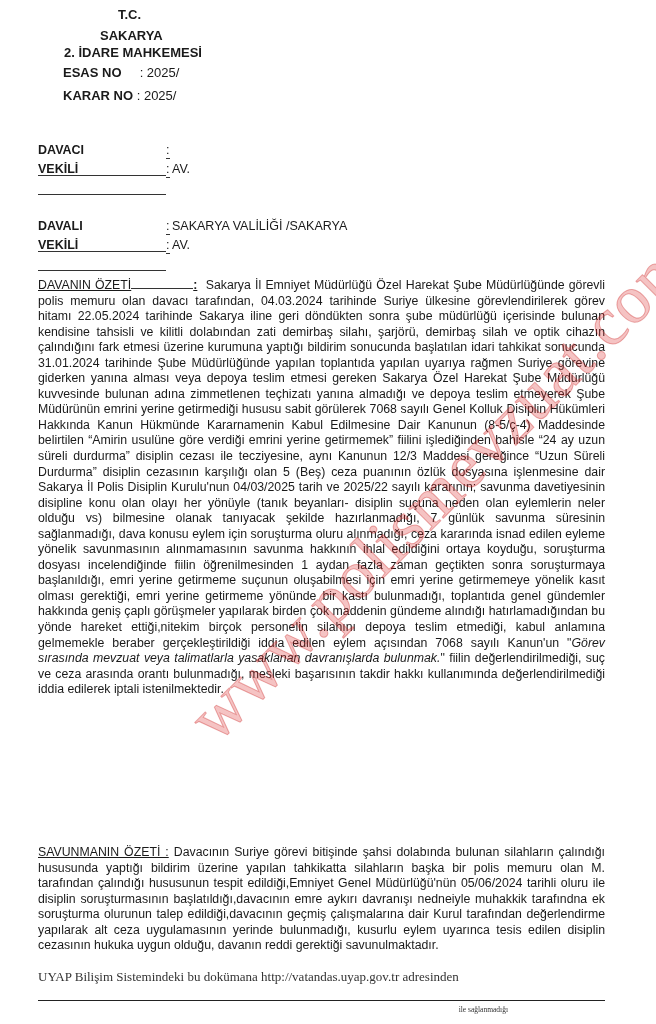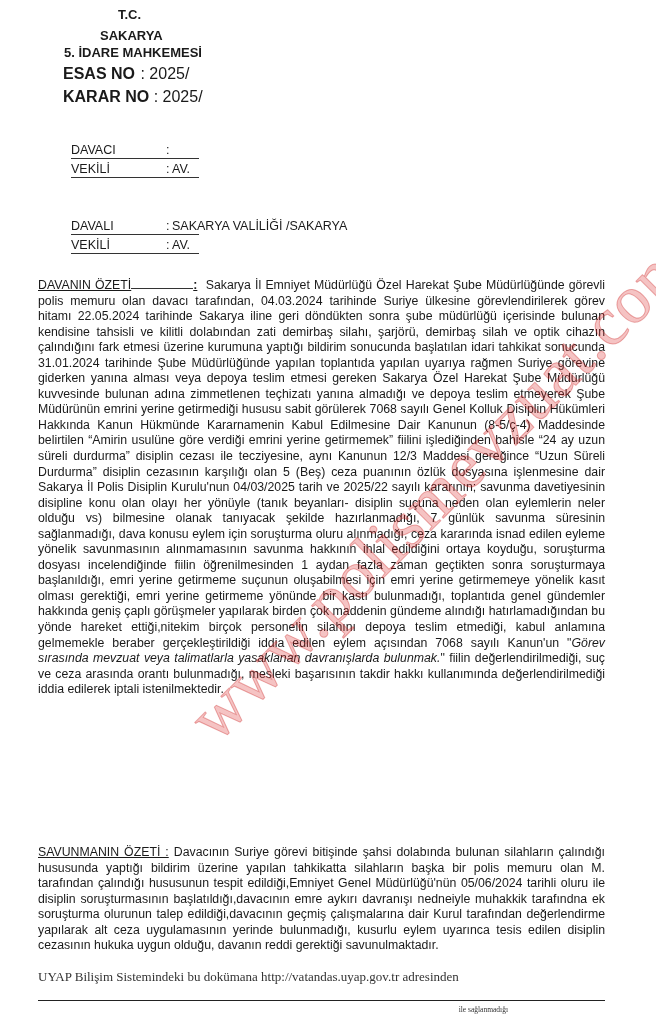--- a/index.html
+++ b/index.html
@@ -4,30 +4,30 @@
 <style>
   html, body { margin:0; padding:0; background:#ffffff; }
   body { width:656px; height:1024px; position:relative; overflow:hidden;
          font-family:"Liberation Sans", sans-serif; color:#1a1a1a; }
   .page { position:absolute; left:0; top:0; width:559px; height:1024px; }
 
   .hdr { position:absolute; font-weight:bold; font-size:13px; color:#1a1a1a; }
   .hdr-tc { left:118px; top:7px; }
   .hdr-city { left:100px; top:28px; }
   .hdr-court { left:64px; top:45px; }
-  .hdr-row { left:63px; font-size:16px; }
+  .hdr-row { left:63px; font-size:13px; }
   .hdr-row .lbl { display:inline-block; }
   .hdr-row .val { font-weight:normal; }
   .esas { top:65px; }
   .karar { top:88px; }
   .esas .lbl { width:73px; }
 
   .party { position:absolute; left:38px; height:18px; font-size:12.5px; }
-  .party .plbl { position:absolute; left:0; top:0; width:128px; font-weight:normal;
-                 border-bottom:1.3px solid #333; padding-bottom:1px; line-height:14px;margin-left:33px; }
+  .party .plbl { position:absolute; left:0; top:0; width:128px; font-weight:bold;
+                 border-bottom:1.3px solid #333; padding-bottom:18px; line-height:14px; }
   .party .pcolon { position:absolute; left:128px; top:0; line-height:14px; border-bottom:1.3px solid #333; padding-bottom:1px; width:4px;}
   .party .pval { position:absolute; left:134px; top:0; line-height:14px; white-space:nowrap; }
 
   .para { position:absolute; left:38px; width:567px; font-size:12.3px; line-height:15.55px;
           text-align:justify; text-align-last:left; }
   .para .sec-title { font-weight:normal; text-decoration:underline; }
   .para .sec-pad { display:inline-block; width:62px; border-bottom:1.3px solid #333; height:11px; vertical-align:baseline; }
   .para em { font-style:italic; }
 
   .p1 { top:277px; }
@@ -42,21 +42,21 @@
                color:rgba(220,40,40,0.28); transform:rotate(-45deg); transform-origin:center center;
                white-space:nowrap; pointer-events:none; -webkit-text-stroke:1px rgba(200,30,30,0.35); }
 </style>
 </head>
 <body>
 
 <div class="page">
 
   <div class="hdr hdr-tc">T.C.</div>
   <div class="hdr hdr-city">SAKARYA</div>
-  <div class="hdr hdr-court">5. İDARE MAHKEMESİ</div>
+  <div class="hdr hdr-court">2. İDARE MAHKEMESİ</div>
   <div class="hdr hdr-row esas">
     <span class="lbl">ESAS NO</span>
     <span class="val">: 2025/</span>
   </div>
   <div class="hdr hdr-row karar">
     <span class="lbl">KARAR NO</span>
     <span class="val">: 2025/</span>
   </div>
 
   <div class="party" style="top:143px;">

